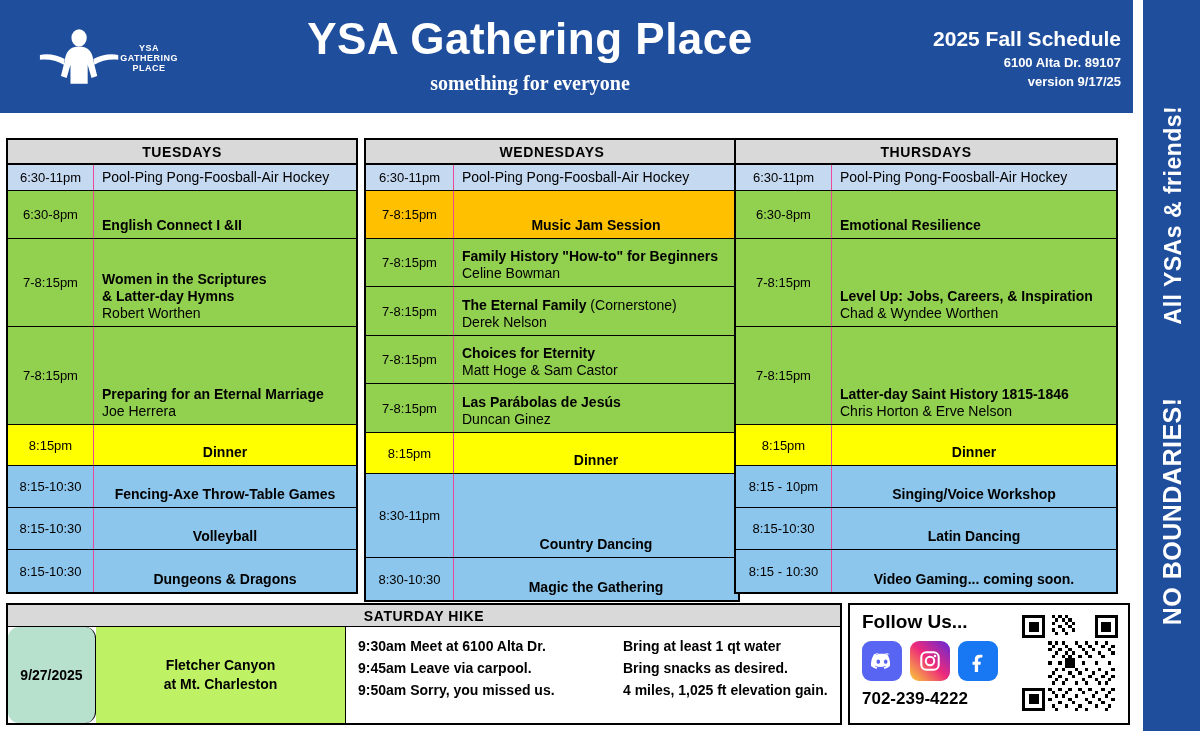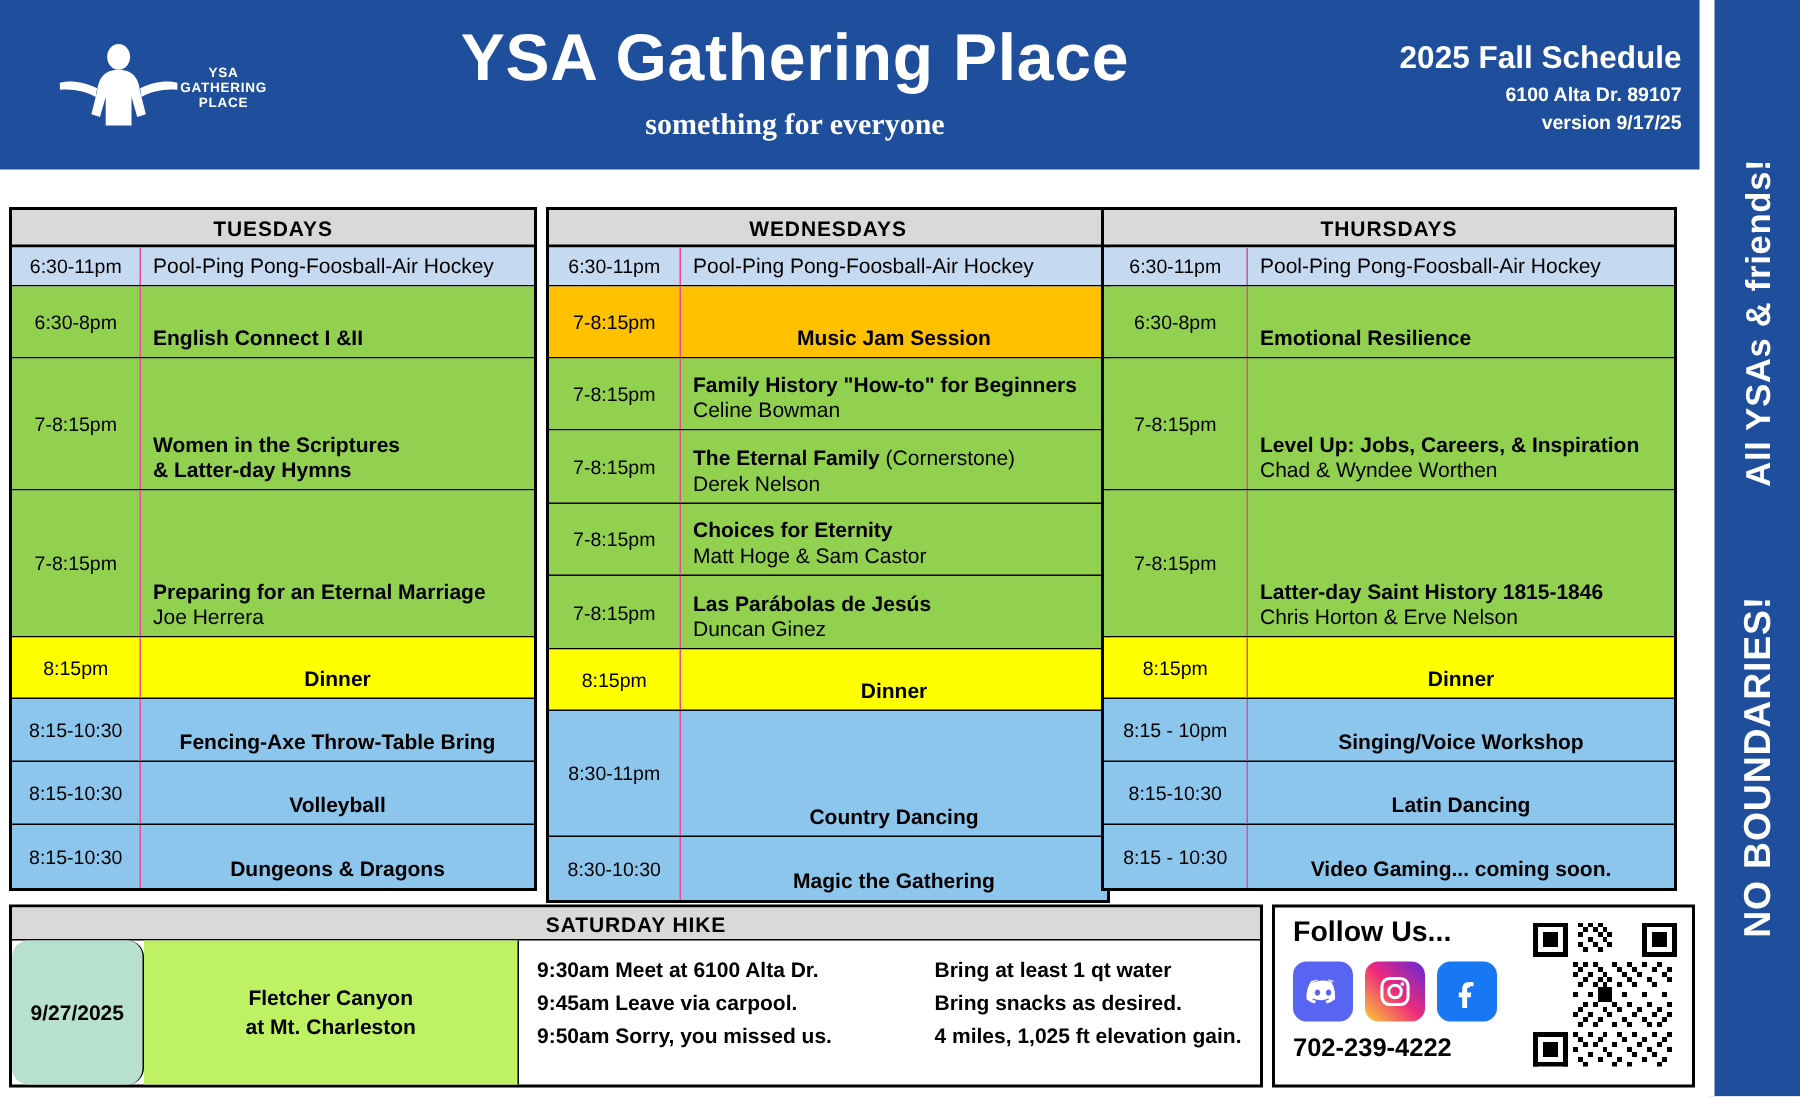--- a/index.html
+++ b/index.html
@@ -295,20 +295,21 @@
         <div class="desc">
           <div class="d-title">English Connect I &amp;II</div>
         </div>
       </div>
 
       <div class="row bg-green" style="height:88px">
         <div class="time tw-60">7-8:15pm</div>
         <div class="desc">
           <div class="d-title" style="white-space:pre-line">Women in the Scriptures
 &amp; Latter-day Hymns</div>
+          <div class="d-sub">Robert Worthen</div>
         </div>
       </div>
 
       <div class="row bg-green" style="height:98px">
         <div class="time tw-60">7-8:15pm</div>
         <div class="desc">
           <div class="d-title">Preparing for an Eternal Marriage</div>
           <div class="d-sub">Joe Herrera</div>
         </div>
       </div>
@@ -316,21 +317,21 @@
       <div class="row bg-yellow" style="height:41px">
         <div class="time tw-60">8:15pm</div>
         <div class="desc center">
           <div class="d-title">Dinner</div>
         </div>
       </div>
 
       <div class="row bg-lblue" style="height:42px">
         <div class="time tw-60">8:15-10:30</div>
         <div class="desc center">
-          <div class="d-title">Fencing-Axe Throw-Table Bring</div>
+          <div class="d-title">Fencing-Axe Throw-Table Games</div>
         </div>
       </div>
 
       <div class="row bg-lblue" style="height:42px">
         <div class="time tw-60">8:15-10:30</div>
         <div class="desc center">
           <div class="d-title">Volleyball</div>
         </div>
       </div>
 

